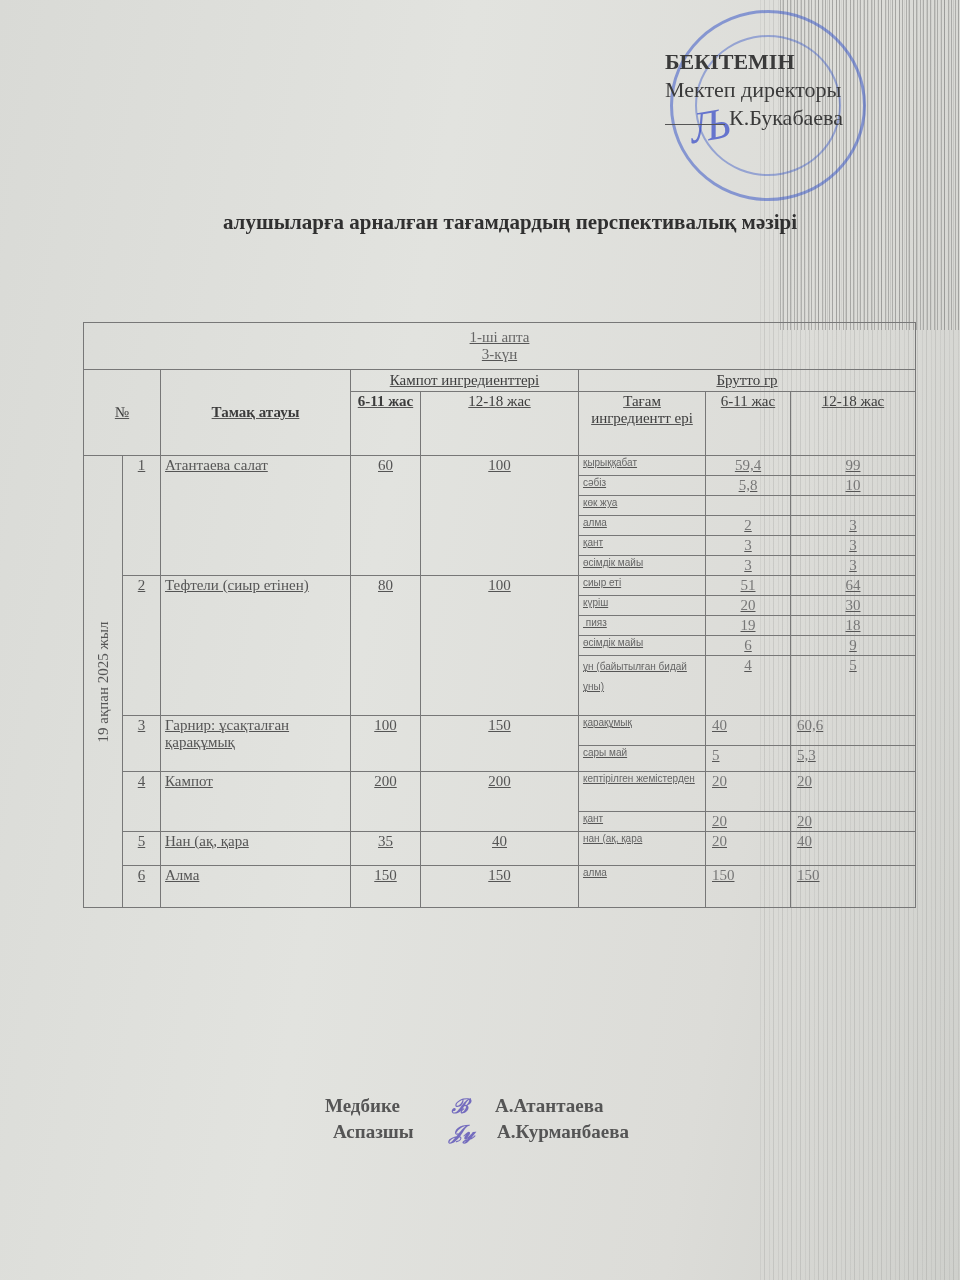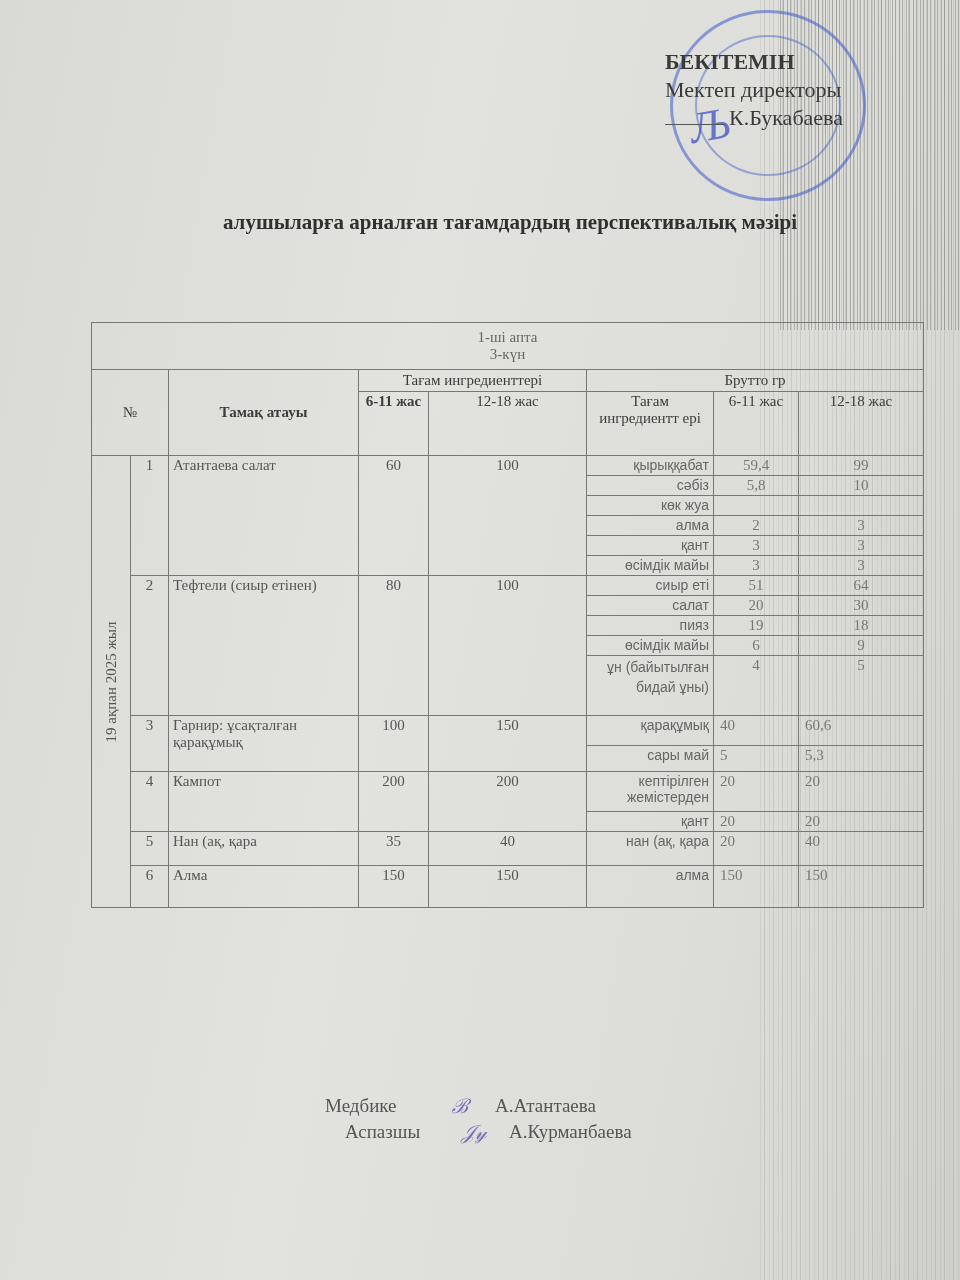--- a/index.html
+++ b/index.html
@@ -38,42 +38,42 @@
   .stamp-sig {
     position: absolute; left: 690px; top: 100px; font-size: 44px; color: rgba(50,70,200,0.7);
     font-style: italic; transform: rotate(-10deg); pointer-events: none;
   }
   .title {
     position: absolute; left: 90px; top: 205px; width: 840px; text-align: center;
     font-size: 21px; line-height: 35px; color: #303030;
   }
   .title .b { font-weight: bold; }
   table.menu {
-    position: absolute; left: 91px; top: 322px;
+    position: absolute; left: 83px; top: 322px;
     border-collapse: collapse; table-layout: fixed;
-    font-family: "Liberation Serif", serif; font-size: 15px; color: #555;
+    font-family: "Liberation Serif", serif; font-size: 15px; color: #555; text-decoration: underline;
   }
   table.menu td, table.menu th {
     border: 1px solid #777; padding: 1px 4px; vertical-align: top; font-weight: normal;
   }
   table.menu th { text-align: center; vertical-align: middle; color: #3c3c3c; }
   .head-week { height: 44px; line-height: 17px; color: #666 !important; }
   .hdr-bold { font-weight: bold !important; }
   .date-cell { position: relative; }
   .date-cell span {
     position: absolute; left: 50%; top: 50%; transform: translate(-50%,-50%) rotate(-90deg);
     white-space: nowrap; font-size: 15px; color: #555;
   }
   .c { text-align: center; }
-  .ing { font-family: "Liberation Sans", sans-serif; font-size: 14px; color: #666; text-align: right; }
+  .ing { font-family: "Liberation Sans", sans-serif; font-size: 10px; color: #666; }
   .num { text-align: center; color: #777; margin-top: 28px; }
   .num-l { text-align: left; color: #777; padding-left: 6px !important; }
   .r20 { height: 20px; }
   .footer {
-    position: absolute; left: 325px; top: 1093px; font-size: 19px; line-height: 26px; color: #555;
+    position: absolute; left: 325px; top: 1093px; font-size: 19px; line-height: 26px; color: #555; font-weight: bold;
   }
   .footer .row { display: flex; align-items: center; }
   .footer .label { width: 100px; }
   .footer .sig { width: 70px; color: rgba(80,70,180,0.75); font-style: italic; text-align: center; font-size: 20px; }
 </style>
 </head>
 <body>
 
 <div class="streaks-top"></div>
 <div class="streaks"></div>
@@ -105,21 +105,21 @@
   <tbody>
       <tr>
     <th colspan="8" class="head-week">
       <div>1-ші апта</div>
       <div>3-күн</div>
     </th>
   </tr>
   <tr style="height:22px">
     <th colspan="2" rowspan="2">№</th>
     <th rowspan="2" class="hdr-bold">Тамақ атауы</th>
-    <th colspan="2">Тағам ингредиенттері</th>
+    <th colspan="2">Кампот ингредиенттері</th>
     <th colspan="3">Брутто гр</th>
   </tr>
   <tr style="height:64px">
     <th class="hdr-bold" style="vertical-align:top">6-11 жас</th>
     <th style="vertical-align:top">12-18 жас</th>
     <th style="vertical-align:top">Тағам ингредиентт ері</th>
     <th style="vertical-align:top">6-11 жас</th>
     <th style="vertical-align:top">12-18 жас</th>
   </tr>
 
@@ -164,21 +164,21 @@
   <tr class="r20">
     <td rowspan="5" class="c">2</td>
     <td rowspan="5">Тефтели (сиыр етінен)</td>
     <td rowspan="5" class="c">80</td>
     <td rowspan="5" class="c">100</td>
     <td class="ing">сиыр еті</td>
     <td class="num">51</td>
     <td class="num">64</td>
   </tr>
   <tr class="r20">
-    <td class="ing">салат</td>
+    <td class="ing">күріш</td>
     <td class="num">20</td>
     <td class="num">30</td>
   </tr>
   <tr class="r20">
     <td class="ing" style="white-space:pre"> пияз</td>
     <td class="num">19</td>
     <td class="num">18</td>
   </tr>
   <tr class="r20">
     <td class="ing">өсімдік майы</td>
@@ -242,18 +242,18 @@
   </tr>
 </tbody>
   </table>
 
 <div class="footer">
   <div class="row">
     <span class="label">Медбике</span>
     <span class="sig">ℬ</span>
     <span>А.Атантаева</span>
   </div>
-  <div class="row" style="margin-left:20px">
+  <div class="row" style="margin-left:8px">
     <span class="label" style="width:94px">Аспазшы</span>
     <span class="sig">𝒥𝓎</span>
     <span>А.Курманбаева</span>
   </div>
 </div>
 
 </body></html>

